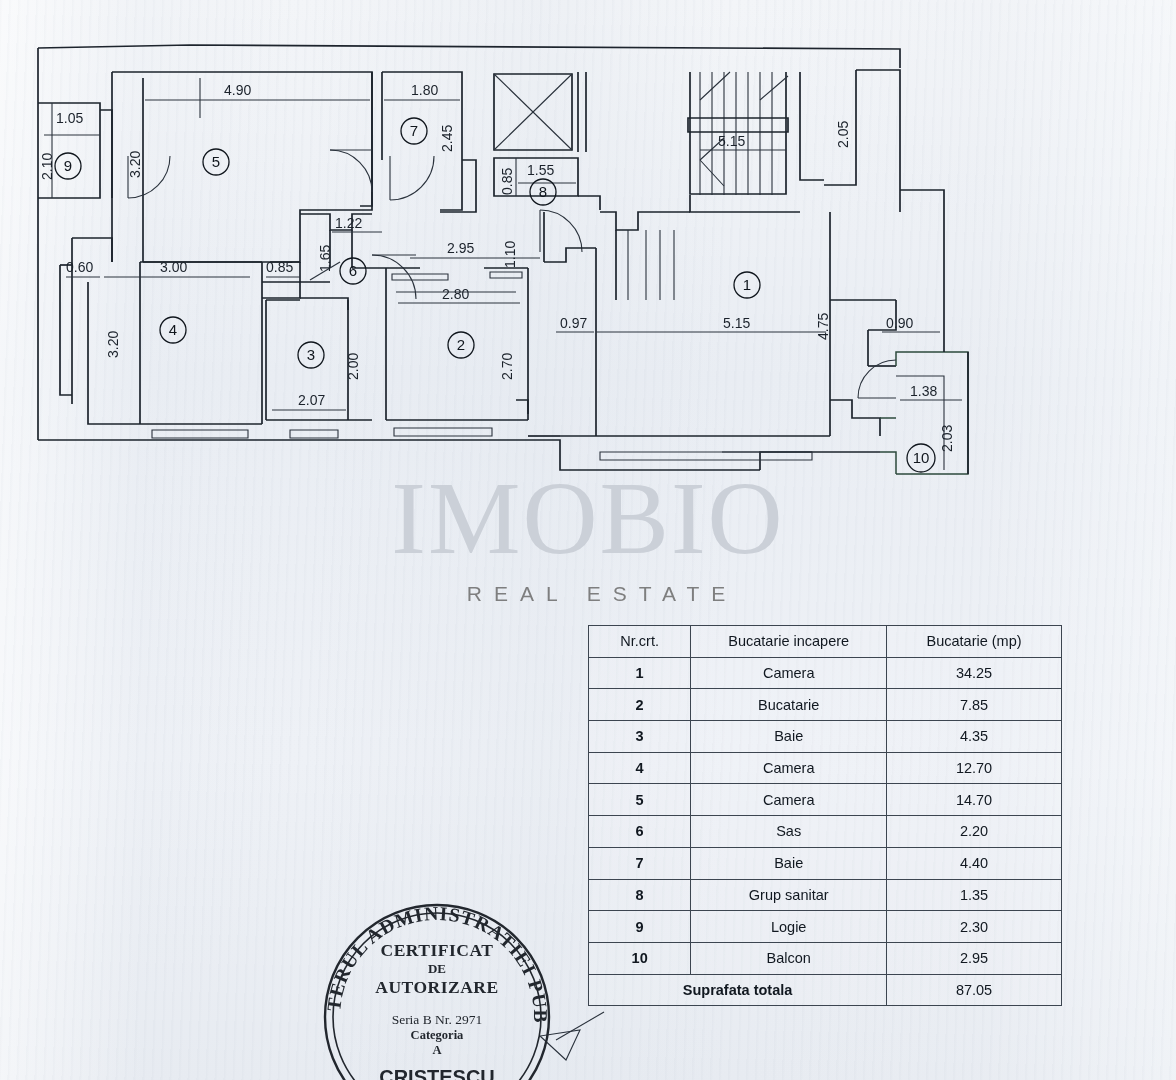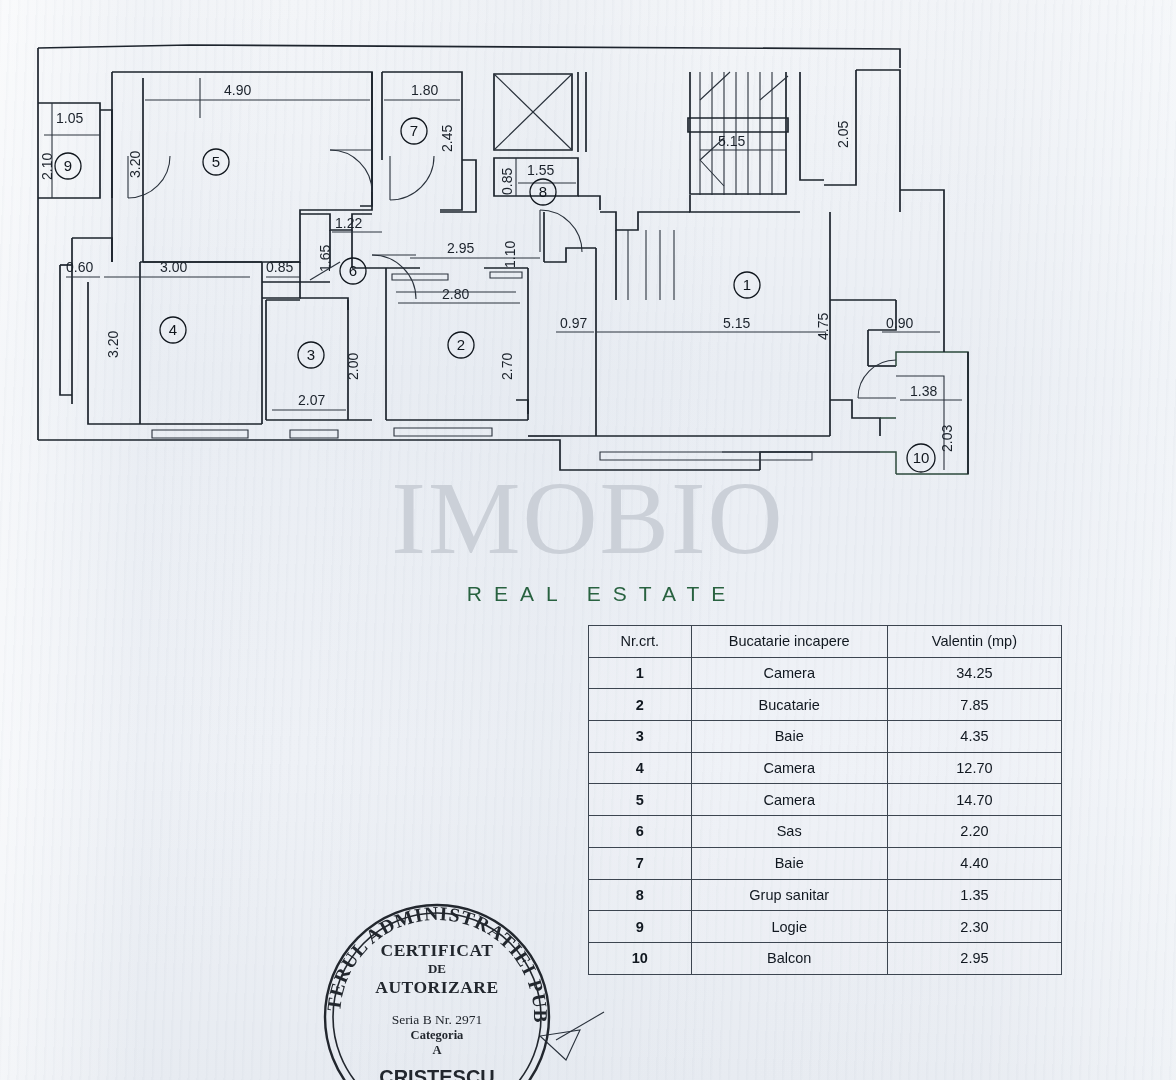--- a/index.html
+++ b/index.html
@@ -30,21 +30,21 @@
     position:absolute;left:0;top:466px;width:1176px;text-align:center;
     pointer-events:none;user-select:none;
   }
   #watermark .wm-main{
     font-family:"Liberation Serif", serif;
     font-size:104px;letter-spacing:2px;color:#c9ced6;line-height:1;
     font-weight:400;opacity:.92;
   }
   #watermark .wm-sub{
     font-family:"Liberation Sans", sans-serif;
-    font-size:21px;letter-spacing:12px;color:#14532d;margin-top:12px;opacity:.9;padding-left:28px;
+    font-size:21px;letter-spacing:12px;color:#737373;margin-top:12px;opacity:.9;padding-left:28px;
   }
 
   
   #area-table{
     position:absolute;left:588px;top:625px;width:474px;
     border-collapse:collapse;
     background:rgba(255,255,255,0.10);
   }
   #area-table td,#area-table th{
     border:1.4px solid #3c4550;
@@ -325,21 +325,21 @@
 <div id="watermark">
   <div class="wm-main">IMOBIO</div>
   <div class="wm-sub">REAL ESTATE</div>
 </div>
 
 <table id="area-table">
   <thead>
     <tr>
       <th class="nr">Nr.crt.</th>
       <th class="name">Bucatarie incapere</th>
-      <th class="val">Valentin (mp)</th>
+      <th class="val">Bucatarie (mp)</th>
     </tr>
   </thead>
   <tbody>
     <tr>
       <td class="nr">1</td>
       <td class="name">Camera</td>
       <td class="val">34.25</td>
     </tr>
     <tr>
       <td class="nr">2</td>
@@ -378,20 +378,24 @@
     </tr>
     <tr>
       <td class="nr">9</td>
       <td class="name">Logie</td>
       <td class="val">2.30</td>
     </tr>
     <tr>
       <td class="nr">10</td>
       <td class="name">Balcon</td>
       <td class="val">2.95</td>
+    </tr>
+    <tr>
+      <td class="sumlabel" colspan="2">Suprafata totala</td>
+      <td class="val">87.05</td>
     </tr>
   </tbody>
 </table>
 
 <div id="stamp">
   <svg width="238" height="238" viewBox="0 0 238 238">
     <defs>
       <path id="arcpath" d="M 22 119 A 97 97 0 1 1 216 119"></path>
     </defs>
     <circle cx="119" cy="119" r="112" fill="none" stroke="#22272e" stroke-width="2.4"></circle>

